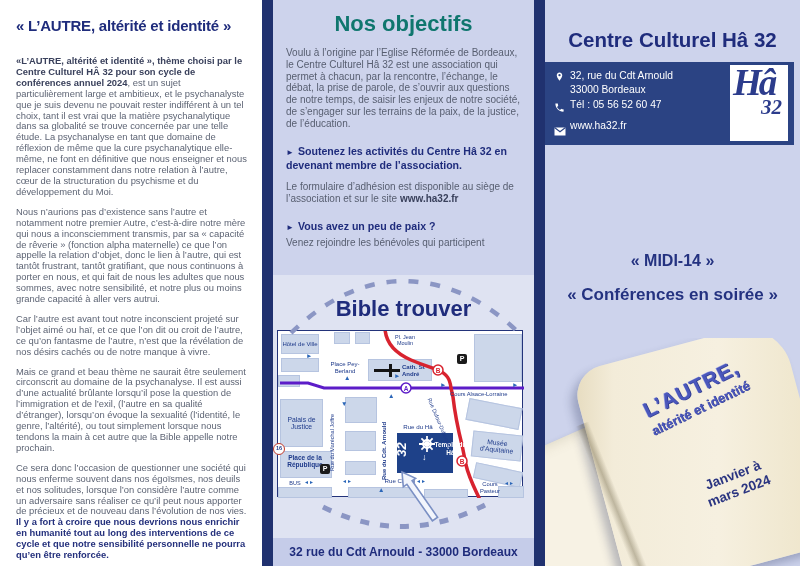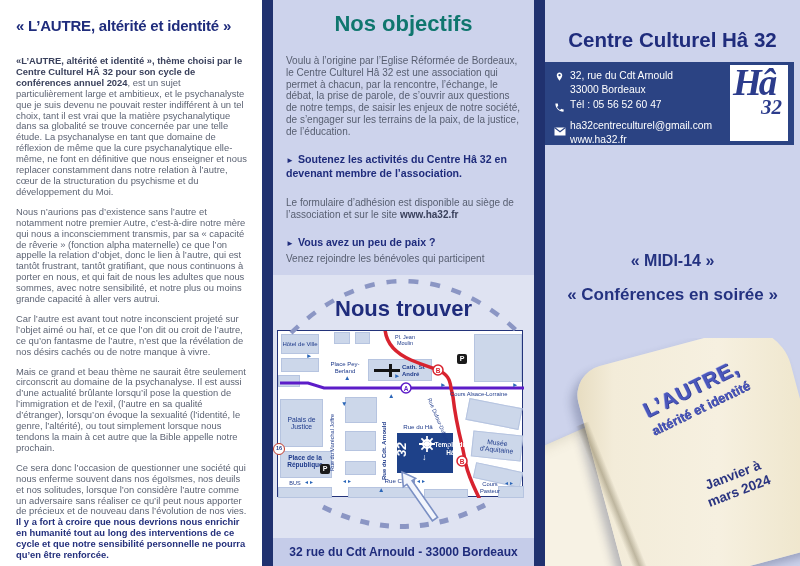--- a/index.html
+++ b/index.html
@@ -16,21 +16,21 @@
 
   
   .lt-title { color:#1f2c7c; font-size:15px; font-weight:bold; letter-spacing:-0.2px; margin:4px 0 22px 0; }
   .body { color:#5d6474; font-size:9.4px; line-height:10.9px; margin-bottom:9px; text-align:left; }
   .body b.bb1 { color:#3a415c; }
   .body b.bb2 { color:#24307c; }
 
   
   .sec-a { height:275px; background:#cdd3ec; padding:0 13px; }
   .sec-a h2 { text-align:center; color:#0f766e; font-size:22px; font-weight:bold; padding-top:11px; }
-  .mid-body { color:#575e70; font-size:10px; line-height:11.8px; margin-top:18px; }
+  .mid-body { color:#575e70; font-size:10px; line-height:11.8px; margin-top:10px; }
   .mid-bold { color:#1f2c7c; font-size:10.6px; line-height:12.4px; font-weight:bold; margin-top:15px; }
   .mid-bold .tri { font-size:8px; margin-right:4px; }
   .mid-body b { color:#3a415c; }
   .sec-b { position:relative; height:263px; background:#dfe3f2; }
   .find { position:absolute; left:0; top:21px; width:100%; text-align:center; color:#1f2c7c; font-size:22px; font-weight:bold; z-index:4; }
   .sec-c { height:28px; background:#c5cce9; display:flex; align-items:center; justify-content:center;
            color:#1f2c7c; font-size:12px; font-weight:bold; }
 
   
   .map { position:absolute; left:4px; top:55px; width:246px; height:167px; background:#fff; border:1.5px solid #23337a; z-index:1; }
@@ -115,21 +115,21 @@
     <div class="sec-a">
       <h2>Nos objectifs</h2>
       <p class="mid-body">Voulu à l’origine par l’Eglise Réformée de Bordeaux, le Centre Culturel Hâ 32 est une association qui permet à chacun, par la rencontre, l’échange, le débat, la prise de parole, de s’ouvrir aux questions de notre temps, de saisir les enjeux de notre société, de s’engager sur les terrains de la paix, de la justice, de l’éducation.</p>
       <p class="mid-bold"><span class="tri">►</span><span>Soutenez les activités du Centre Hâ 32 en devenant membre de l’association.</span></p>
       <p class="mid-body"><span>Le formulaire d’adhésion est disponible au siège de l’association et sur le site </span><b>www.ha32.fr</b></p>
       <p class="mid-bold"><span class="tri">►</span><span>Vous avez un peu de paix ?</span></p>
       <p class="mid-body" style="margin-top:3px">Venez rejoindre les bénévoles qui participent</p>
     </div>
 
     <div class="sec-b">
-      <h2 class="find">Nous trouver</h2>
+      <h2 class="find">Bible trouver</h2>
 
       <div class="map">
 
         <div class="blk" style="left:3px;top:3px;width:38px;height:20px;">
           <div class="lbl" style="position:static">Hôtel de Ville</div>
         </div>
         <div class="blk" style="left:3px;top:27px;width:38px;height:14px;"></div>
         <div class="blk" style="left:0;top:44px;width:22px;height:12px;"></div>
         <div class="blk" style="left:56px;top:1px;width:16px;height:12px;"></div>
         <div class="blk" style="left:77px;top:1px;width:15px;height:12px;"></div>
@@ -246,21 +246,20 @@
         <span class="ctext">Tél : 05 56 52 60 47</span>
       </div>
       <div class="crow">
         <span class="cicon" style="padding-top:3px">
           <svg width="12" height="9" viewBox="0 0 24 18">
               <rect x="1" y="1" width="22" height="16" fill="#fff"></rect>
               <path d="M1,1 L12,9.5 L23,1" stroke="#2b4383" stroke-width="2.2" fill="none"></path>
             </svg>
         </span>
         <span class="ctext">
-          <div>ha32centreculturel@gmail.com</div>
           <div>www.ha32.fr</div>
         </span>
       </div>
       <div class="logo">
         <div class="logo-ha">Hâ</div>
         <div class="logo-32">32</div>
       </div>
     </div>
 
     <div class="midi">« MIDI-14 »</div>

